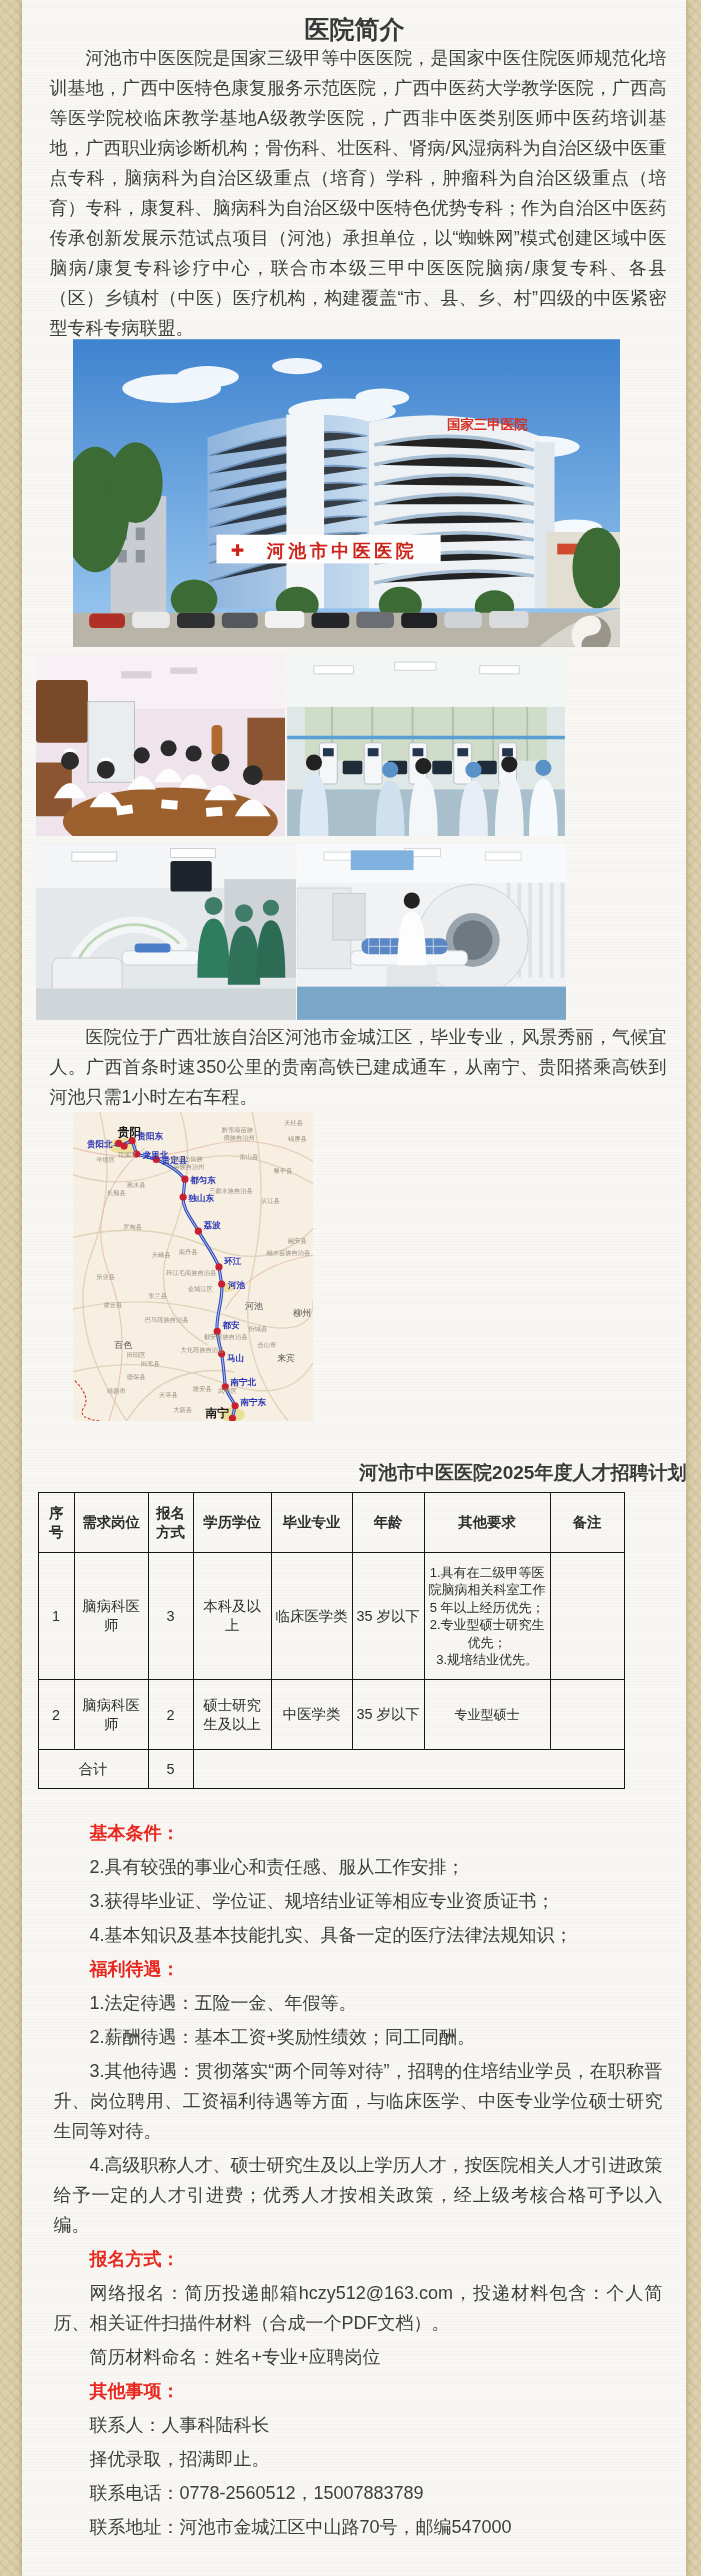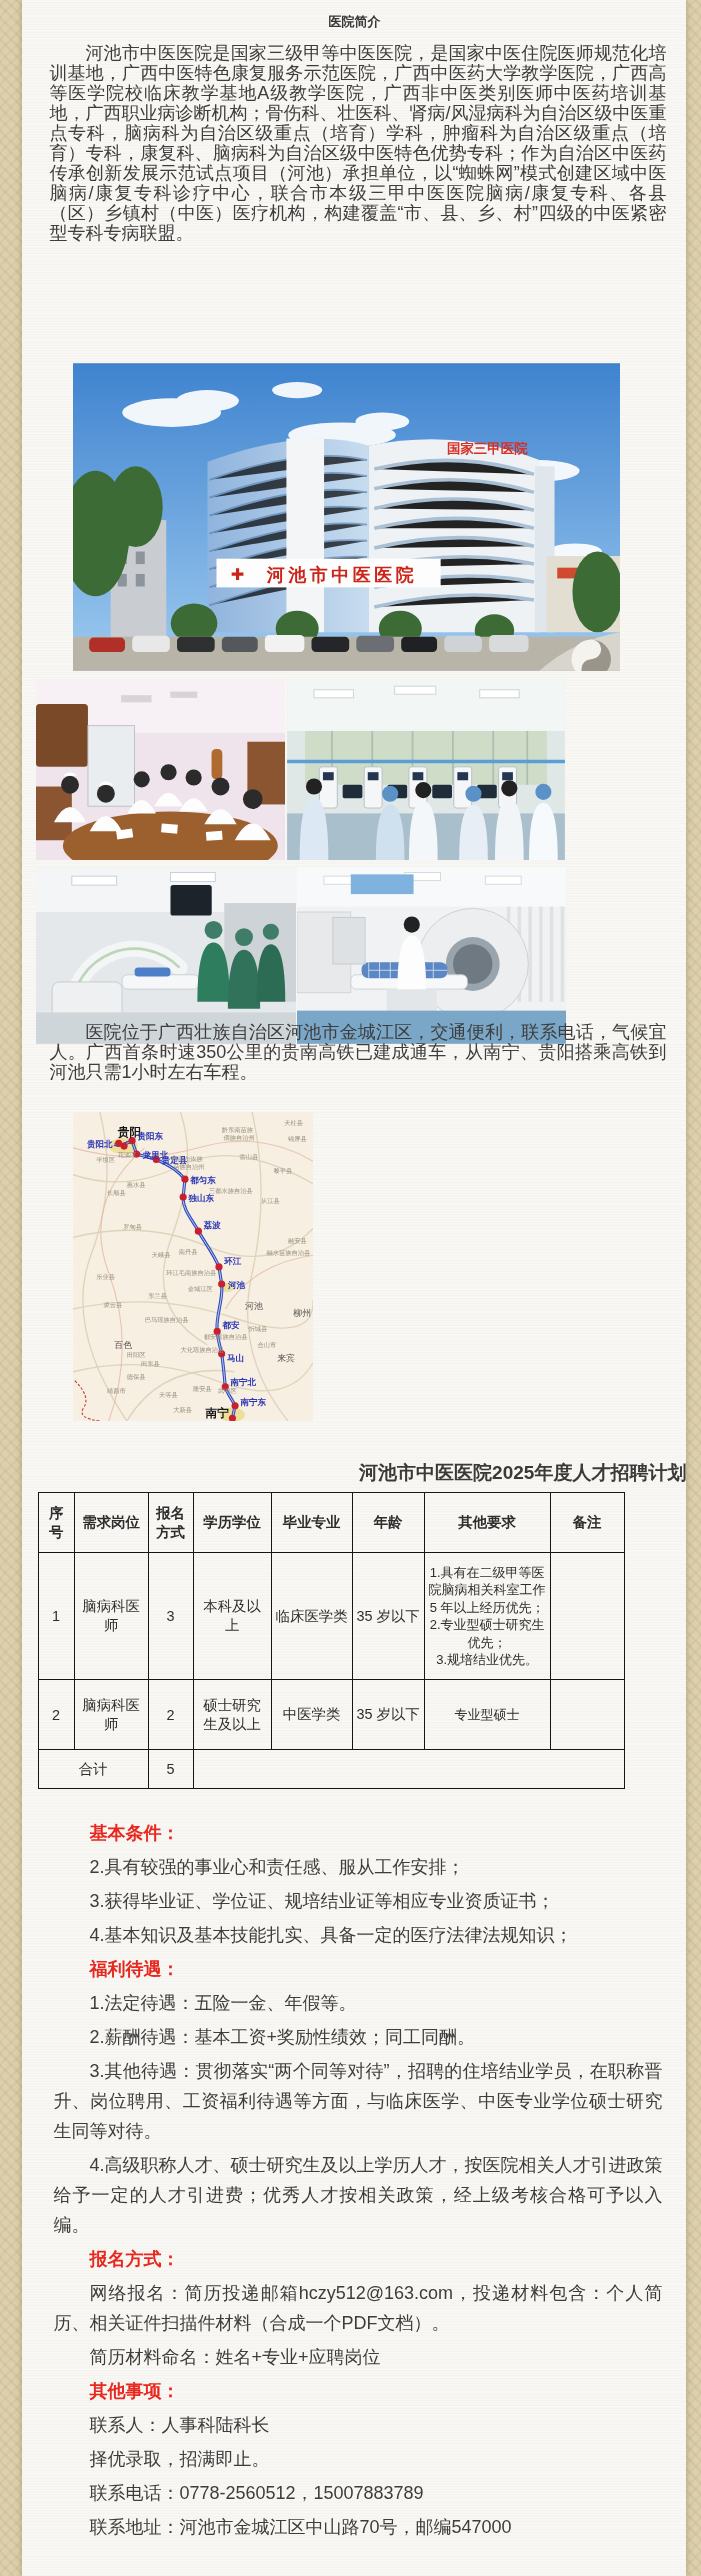--- a/index.html
+++ b/index.html
@@ -13,28 +13,28 @@
   }
   .card{
     position:absolute;left:22.4px;top:0;width:664px;height:2576px;
     background-color:#f8f7f3;
     background-image:repeating-linear-gradient(0deg, rgba(0,0,0,.015) 0 0.9px, transparent 0.9px 2.7px);
     box-shadow:0 0 6.3px rgba(90,75,40,.35);
     color:#3d3d3d;
   }
   .page-title{
     position:absolute;top:12.6px;left:0;width:100%;text-align:center;
-    font-size:13px;font-weight:bold;color:#383838;
+    font-size:25px;font-weight:bold;color:#383838;
   }
   .para{
     position:absolute;left:27px;width:617px;
-    font-size:18px;line-height:20px;text-align:justify;
+    font-size:18px;line-height:30px;text-align:justify;
     text-indent:2em;color:#3d3d3d;
   }
-  .photo{position:absolute;overflow:hidden;margin-top:24px;}
+  .photo{position:absolute;overflow:hidden;}
   .photo svg{display:block;}
   .map-wrap{position:absolute;left:51px;top:1112px;width:240px;height:309px;}
   .recruit-title{
     position:absolute;top:1460px;left:0;width:100%;text-align:right;
     font-size:19px;font-weight:bold;color:#3a3a3a;
   }
   table.recruit{
     position:absolute;left:15.2px;top:1492px;width:584px;
     border-collapse:collapse;table-layout:fixed;
     font-size:14.4px;color:#2e2e2e;
@@ -362,21 +362,21 @@
       <rect x="100" y="136" width="56" height="30" fill="#e3e6e8"></rect>
       <g>
         <circle cx="128" cy="64" r="9" fill="#222"></circle>
         <path d="M112,136 Q112,76 128,76 Q144,76 144,136 Z" fill="#fdfdfd"></path>
       </g>
       <rect x="0" y="160" width="300" height="37" fill="#7aa7c7"></rect>
       <rect x="40" y="56" width="36" height="52" fill="#dde1e3" stroke="#c4c9cd"></rect>
     </svg>
   </div>
 
-  <div class="para" style="top:1022px;">医院位于广西壮族自治区河池市金城江区，交通便利，联系电话，气候宜人。广西首条时速350公里的贵南高铁已建成通车，从南宁、贵阳搭乘高铁到河池只需1小时左右车程。</div>
+  <div class="para" style="top:1022px;">医院位于广西壮族自治区河池市金城江区，毕业专业，风景秀丽，气候宜人。广西首条时速350公里的贵南高铁已建成通车，从南宁、贵阳搭乘高铁到河池只需1小时左右车程。</div>
 
   <div class="map-wrap">
     <svg width="240" height="309" viewBox="0 0 268 345">
       <rect width="268" height="345" fill="#f6efe2"></rect>
       <g stroke="#ddd0b6" stroke-width="1.5" fill="none" opacity="0.9">
         <path d="M0,70 Q60,90 120,60 T268,80"></path>
           <path d="M0,140 Q80,120 150,150 T268,130"></path>
         <path d="M30,0 Q50,80 20,160 T60,345"></path>
           <path d="M120,0 Q140,60 110,140 T150,260"></path>
         <path d="M200,0 Q220,90 200,180 T240,345"></path>

